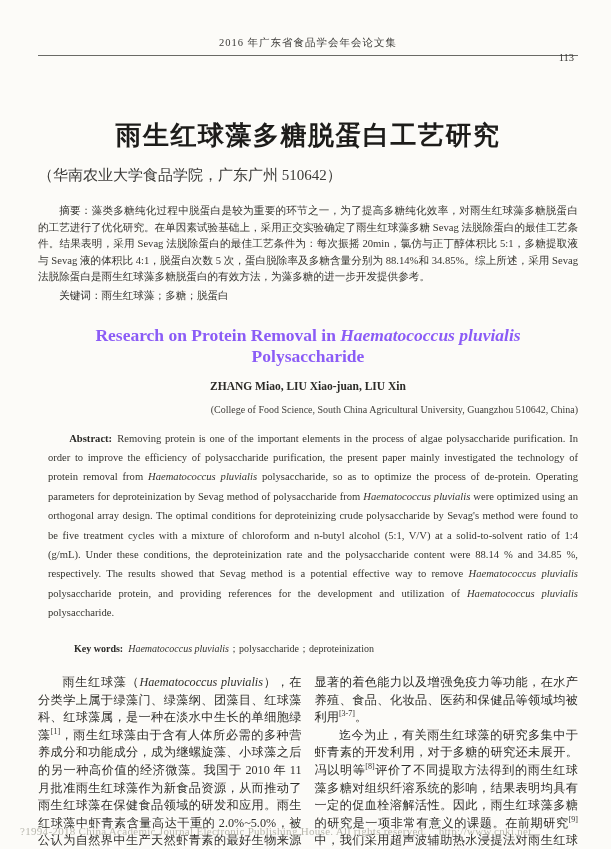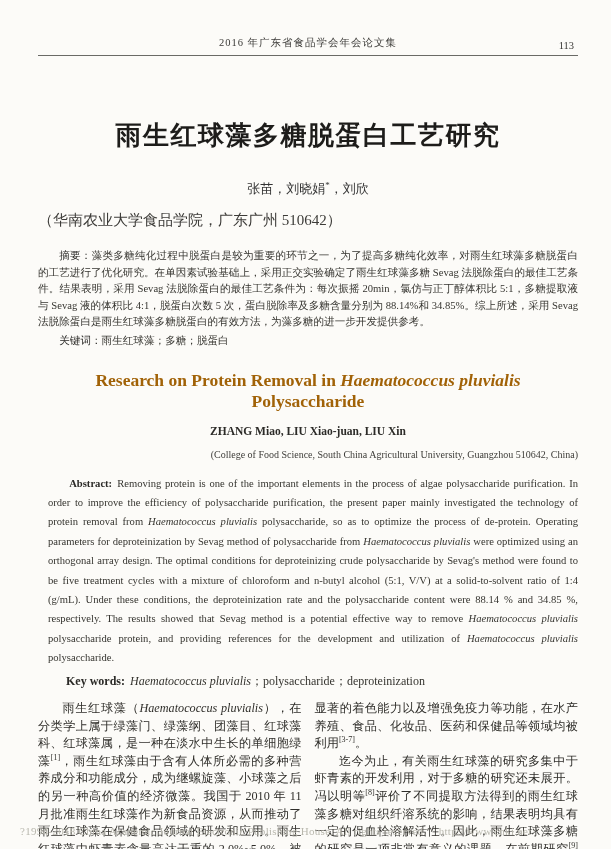--- a/index.html
+++ b/index.html
@@ -9,45 +9,45 @@
     margin:0 auto;
     background:#fcfbf8;
     box-sizing:border-box;
     padding:36px 33px 0 38px;
     overflow:hidden;
     font-family:"Liberation Serif", serif;
     color:#2e2d2b;
   }
   
   .running-head{position:relative;text-align:center;font-size:10.5px;color:#3a3936;letter-spacing:1px;}
-  .rh-page{position:absolute;right:4px;top:4px;letter-spacing:0;}
+  .rh-page{position:absolute;right:4px;top:16px;letter-spacing:0;}
   .rh-rule{border:none;border-top:1.2px solid #6a6a66;margin:5px 0 0 0;}
 
   
   .title-cn{
     margin:62px 0 0 0;text-align:center;
     font-family:"Liberation Sans", sans-serif;
     font-size:26px;font-weight:bold;color:#1d1c1a;letter-spacing:1.5px;
   }
   .authors-cn{margin-top:27px;text-align:center;font-size:13px;color:#333;}
   .authors-cn sup{font-size:9px;}
   .affil-cn{margin-top:13px;text-align:left;font-size:15px;color:#3c3b38;}
 
   
   .abs-cn{margin:17px 0 0 0;font-size:10.6px;line-height:16.6px;text-align:justify;text-indent:2em;color:#35342f;}
   .abs-cn b,.kw-cn b{font-family:"Liberation Sans",sans-serif;font-weight:normal;color:#2b2a27;}
   .kw-cn{margin:1px 0 0 0;font-size:10.6px;line-height:16.6px;text-indent:2em;color:#35342f;}
 
   
-  .title-en{margin:20px 0 0 0;text-align:center;font-size:17.5px;font-weight:bold;color:#a16207;}
+  .title-en{margin:20px 0 0 0;text-align:center;font-size:17.5px;font-weight:bold;color:#8b5cf6;}
   .title-en em{font-style:italic;}
   .authors-en{margin-top:13px;text-align:center;font-size:11.5px;font-weight:bold;color:#2c2b28;}
   .affil-en{margin-top:12px;text-align:right;font-size:10px;color:#3d3c38;}
   .abs-en{margin:14px 0 0 10px;font-size:10.6px;line-height:19.4px;text-align:justify;text-indent:2em;color:#35342f;}
-  .kw-en{margin:4px;font-size:12px;line-height:19.4px;text-indent:2em;color:#35342f;}
+  .kw-en{margin:16px;font-size:10px;line-height:19.4px;text-indent:2em;color:#35342f;}
   .en-label{font-weight:bold;padding-right:5px;color:#2b2a27;}
   em.species{font-style:italic;}
 
   
   .columns{
     margin-top:9px;
     column-count:2;column-gap:13px;column-fill:auto;
     height:194px;overflow:hidden;
     font-size:12.2px;line-height:17.6px;text-align:justify;color:#2f2e2a;
   }
@@ -66,21 +66,20 @@
 <div class="page">
 
   <div class="running-head">
     <span>2016 年广东省食品学会年会论文集</span>
     <span class="rh-page">113</span>
   </div>
   <hr class="rh-rule">
 
   <h1 class="title-cn">雨生红球藻多糖脱蛋白工艺研究</h1>
 
-  <div class="authors-cn"><span>张苗，刘晓娟</span><sup>*</sup><span>，刘欣</span></div>
 
   <div class="affil-cn">（华南农业大学食品学院，广东广州 510642）</div>
 
   <p class="abs-cn"><b>摘要：</b><span>藻类多糖纯化过程中脱蛋白是较为重要的环节之一，为了提高多糖纯化效率，对雨生红球藻多糖脱蛋白的工艺进行了优化研究。在单因素试验基础上，采用正交实验确定了雨生红球藻多糖 Sevag 法脱除蛋白的最佳工艺条件。结果表明，采用 Sevag 法脱除蛋白的最佳工艺条件为：每次振摇 20min，氯仿与正丁醇体积比 5:1，多糖提取液与 Sevag 液的体积比 4:1，脱蛋白次数 5 次，蛋白脱除率及多糖含量分别为 88.14%和 34.85%。综上所述，采用 Sevag 法脱除蛋白是雨生红球藻多糖脱蛋白的有效方法，为藻多糖的进一步开发提供参考。</span></p>
 
   <p class="kw-cn"><b>关键词：</b><span>雨生红球藻；多糖；脱蛋白</span></p>
 
   <h2 class="title-en"><span>Research on Protein Removal in </span><em>Haematococcus pluvialis</em><span> Polysaccharide</span></h2>
 
   <div class="authors-en">ZHANG Miao, LIU Xiao-juan, LIU Xin</div>

